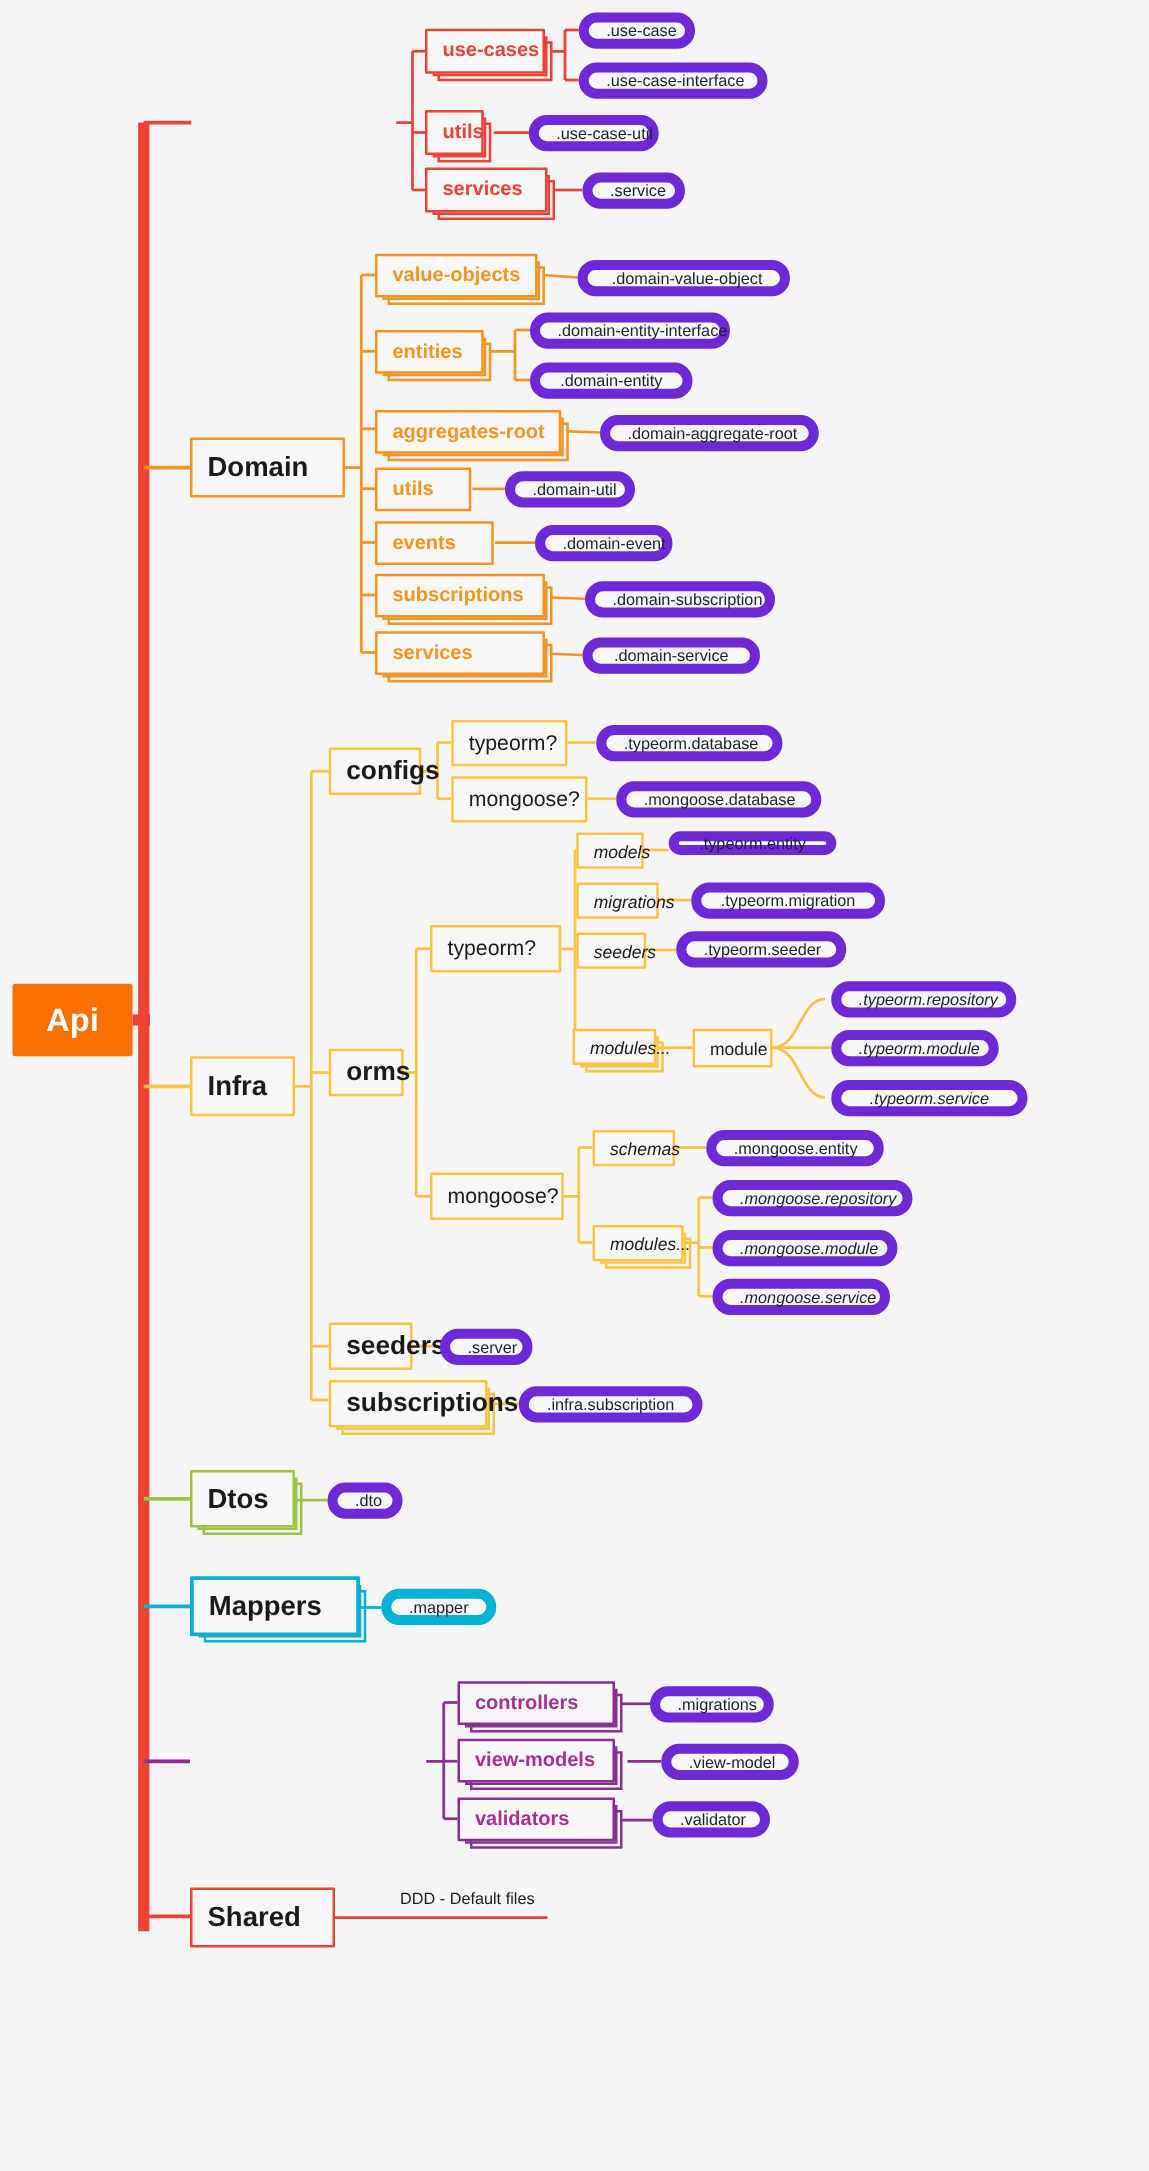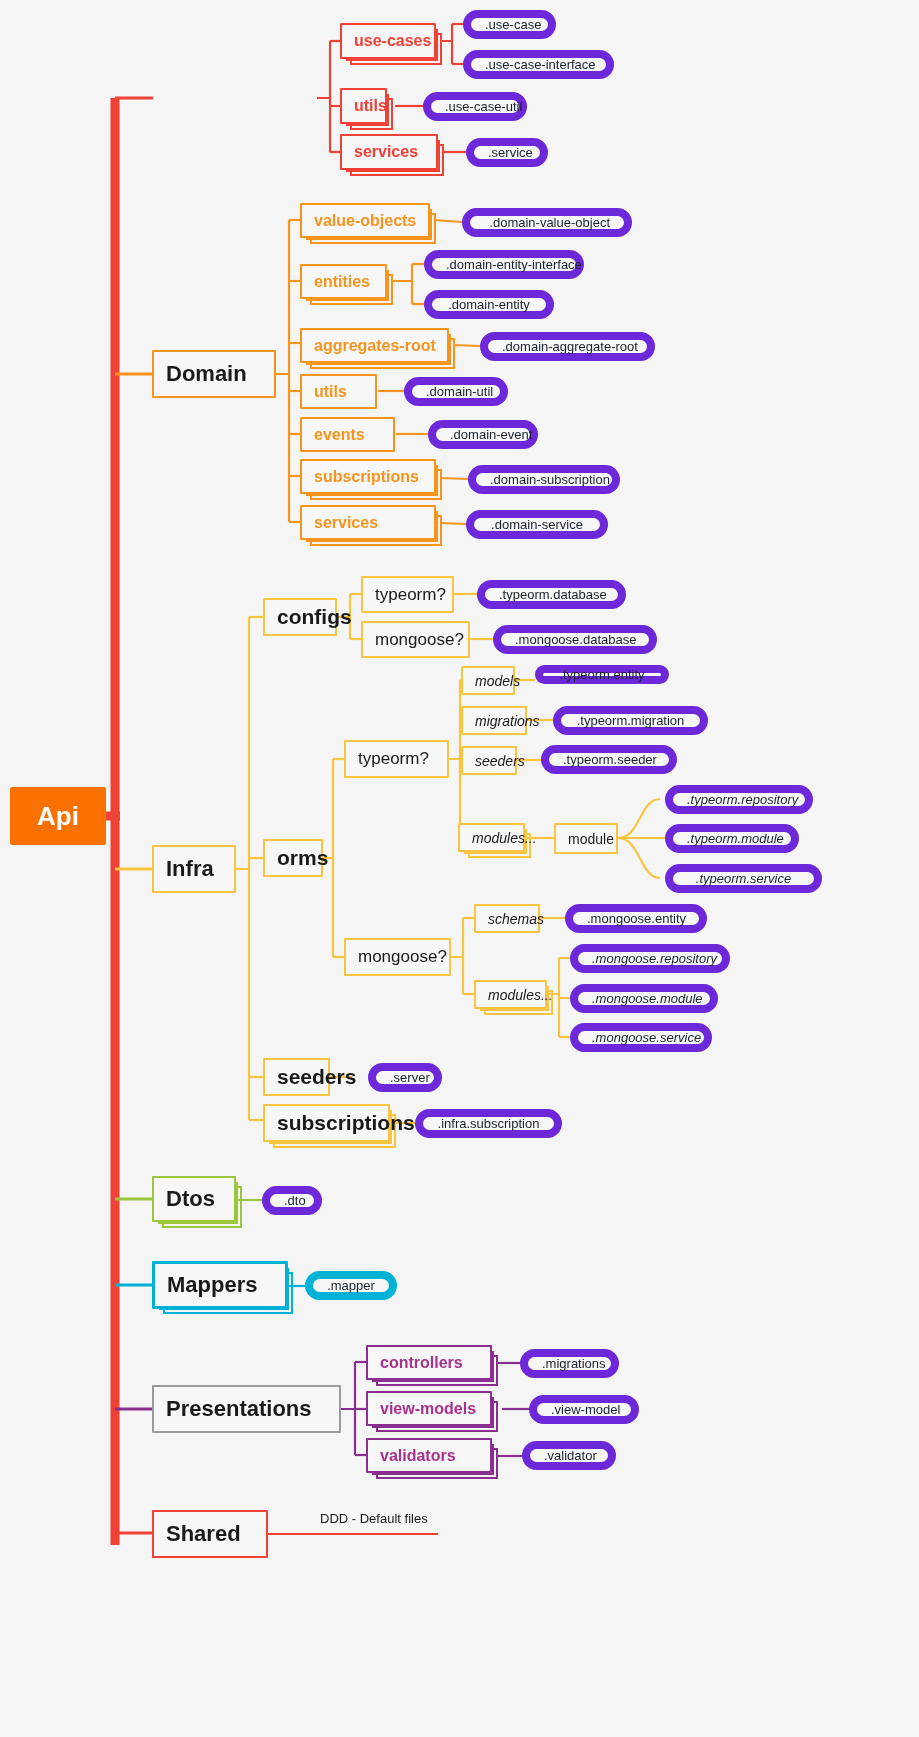--- a/index.html
+++ b/index.html
@@ -359,21 +359,21 @@
   <div class="node pill t-pill-ital" style="left:570px;top:984px;width:148px;height:29px;">
     <span class="lbl t-small" style="text-align:center;font-style:italic">.mongoose.module</span>
   </div>
   <div class="node pill t-pill-ital" style="left:570px;top:1023px;width:142px;height:29px;">
     <span class="lbl t-small" style="text-align:center;font-style:italic">.mongoose.service</span>
   </div>
 
   <div class="node rect c-yellow" style="left:263px;top:1058px;width:67px;height:38px;">
     <span class="lbl t-reg">seeders</span>
   </div>
-  <div class="node pill" style="left:368px;top:1063px;width:74px;height:29px;">
+  <div class="node pill" style="left:352px;top:1063px;width:74px;height:29px;">
     <span class="lbl t-small" style="text-align:center">.server</span>
   </div>
 
   <div class="node rect c-yellow stack" style="left:263px;top:1104px;width:127px;height:38px;">
     <span class="lbl t-reg">subscriptions</span>
   </div>
   <div class="node pill" style="left:415px;top:1109px;width:147px;height:29px;">
     <span class="lbl t-small" style="text-align:center">.infra.subscription</span>
   </div>
 
@@ -384,23 +384,20 @@
     <span class="lbl t-small" style="text-align:center">.dto</span>
   </div>
 
   <div class="node rect c-cyan stack" style="left:152px;top:1261px;width:136px;height:48px;border-width:3px;">
     <span class="lbl t-lvl1">Mappers</span>
   </div>
   <div class="node pill" style="left:305px;top:1271px;width:92px;height:29px;border-color:#00b2d6;">
     <span class="lbl t-small" style="text-align:center">.mapper</span>
   </div>
 
-  <div class="node rect c-grey" style="left:152px;top:1385px;width:189px;height:48px;">
-    <span class="lbl t-lvl1">Presentations</span>
-  </div>
 
   <div class="node rect c-purple stack" style="left:366px;top:1345px;width:126px;height:35px;">
     <span class="lbl t-mid-bold" style="color:#a8308f">controllers</span>
   </div>
   <div class="node pill" style="left:520px;top:1349px;width:99px;height:29px;">
     <span class="lbl t-small" style="text-align:center">.migrations</span>
   </div>
 
   <div class="node rect c-purple stack" style="left:366px;top:1391px;width:126px;height:35px;">
     <span class="lbl t-mid-bold" style="color:#a8308f">view-models</span>

